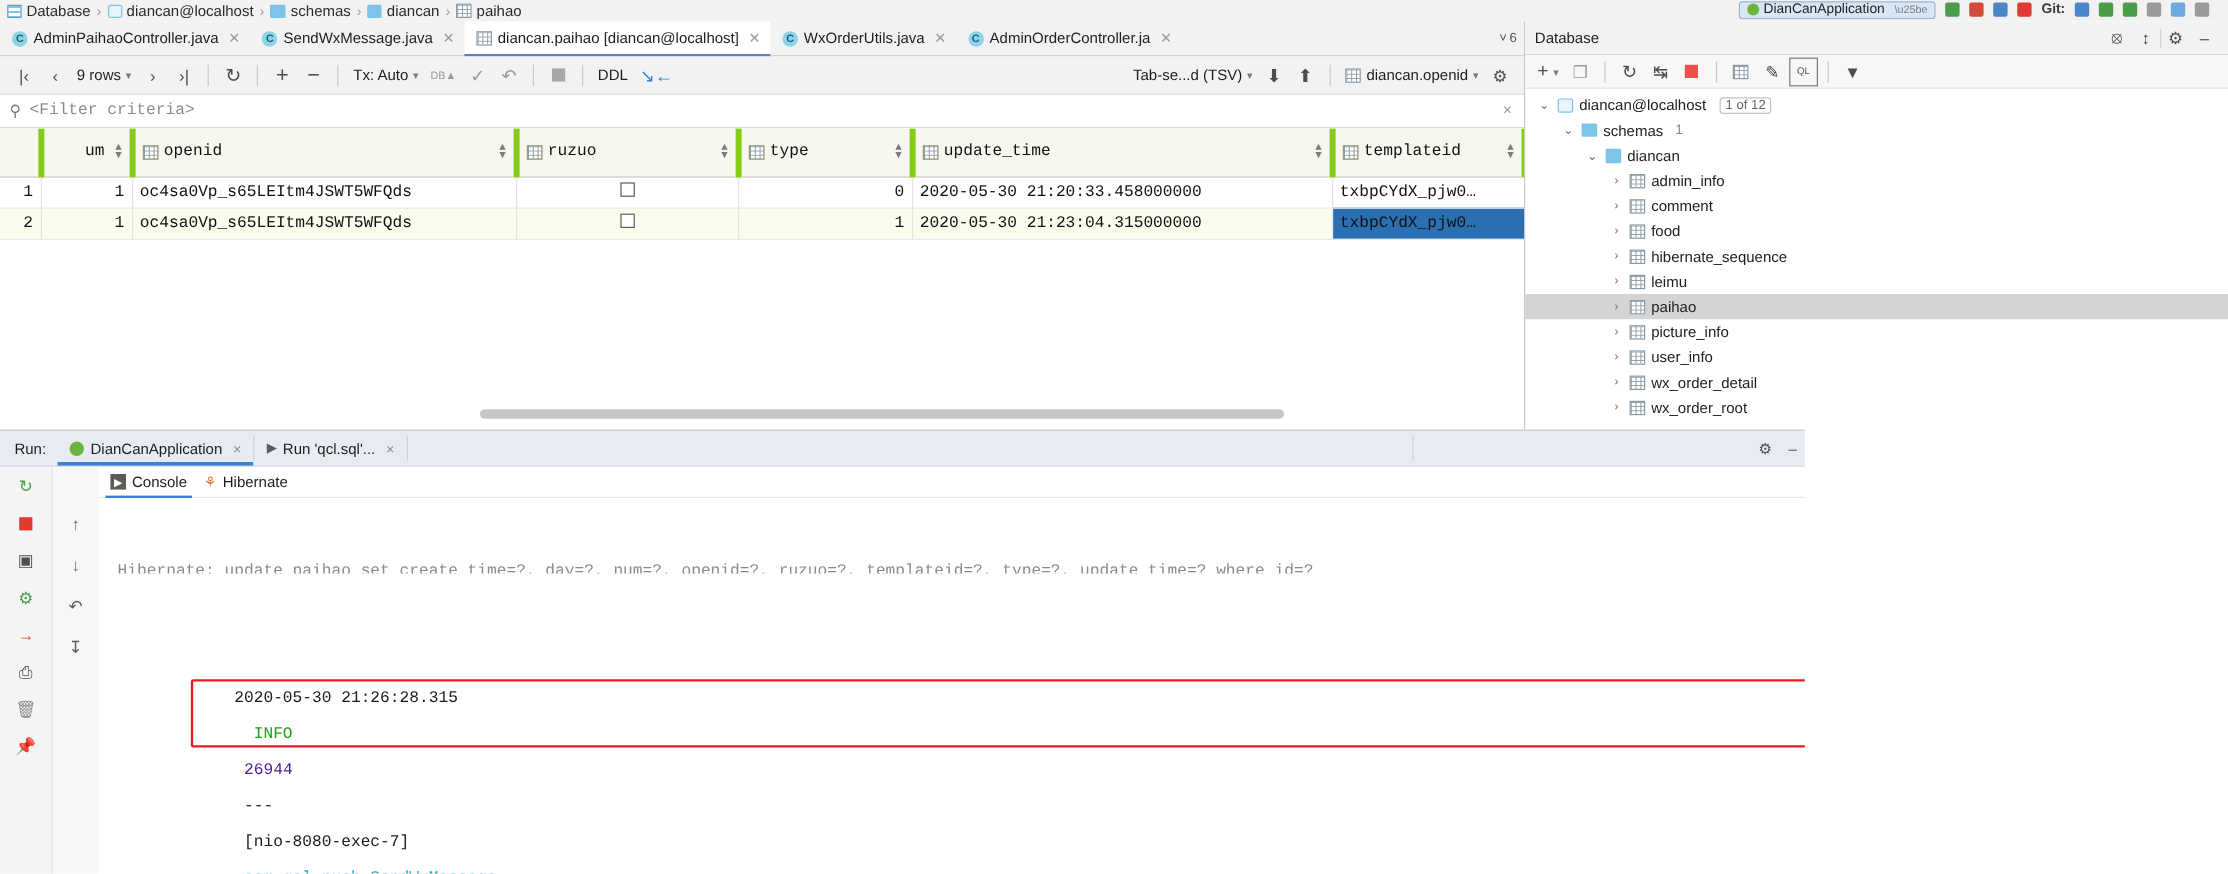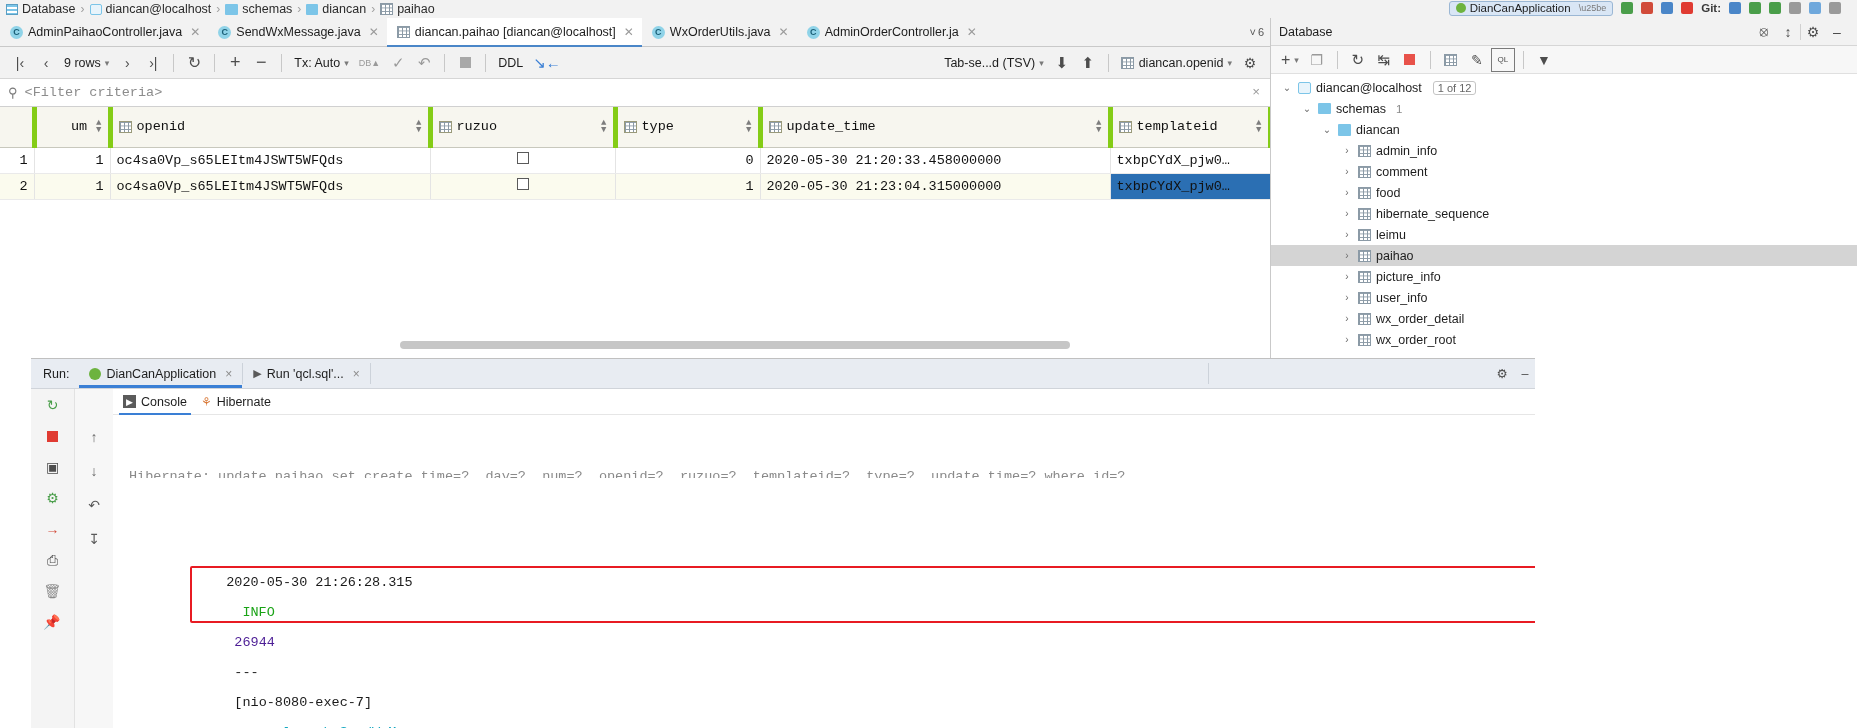--- a/index.html
+++ b/index.html
@@ -142,21 +142,21 @@
     border: 1px solid #c4c4c4; border-radius: 3px; color: #666;
     font-size: 11px; padding: 0 4px; margin-left: 6px; background: #fff;
   }
   .ico-folder { width: 13px; height: 11px; background: #7cc5e8; border-radius: 1px; flex: none; }
   .ico-db { width: 13px; height: 12px; flex: none; position: relative; }
   .ico-schema { width: 13px; height: 12px; flex: none; position: relative; }
 
   
   .runwin {
     position: absolute; left: 0; top: 358px; width: 1504px; height: 370px;
-    background: #ffffff; border-top: 1px solid #c0c0c0; margin-left: 31px;
+    background: #ffffff; border-top: 1px solid #c0c0c0;
   }
   .run-tabs {
     height: 30px; background: #e8ecf2; display: flex; align-items: stretch;
     font-size: 12.5px; border-bottom: 1px solid #d0d4da;
   }
   .run-label { display: flex; align-items: center; padding: 0 10px 0 12px; color: #1d1d1d; }
   .run-tab {
     display: flex; align-items: center; gap: 5px; padding: 0 10px;
     position: relative; white-space: nowrap;
   }

